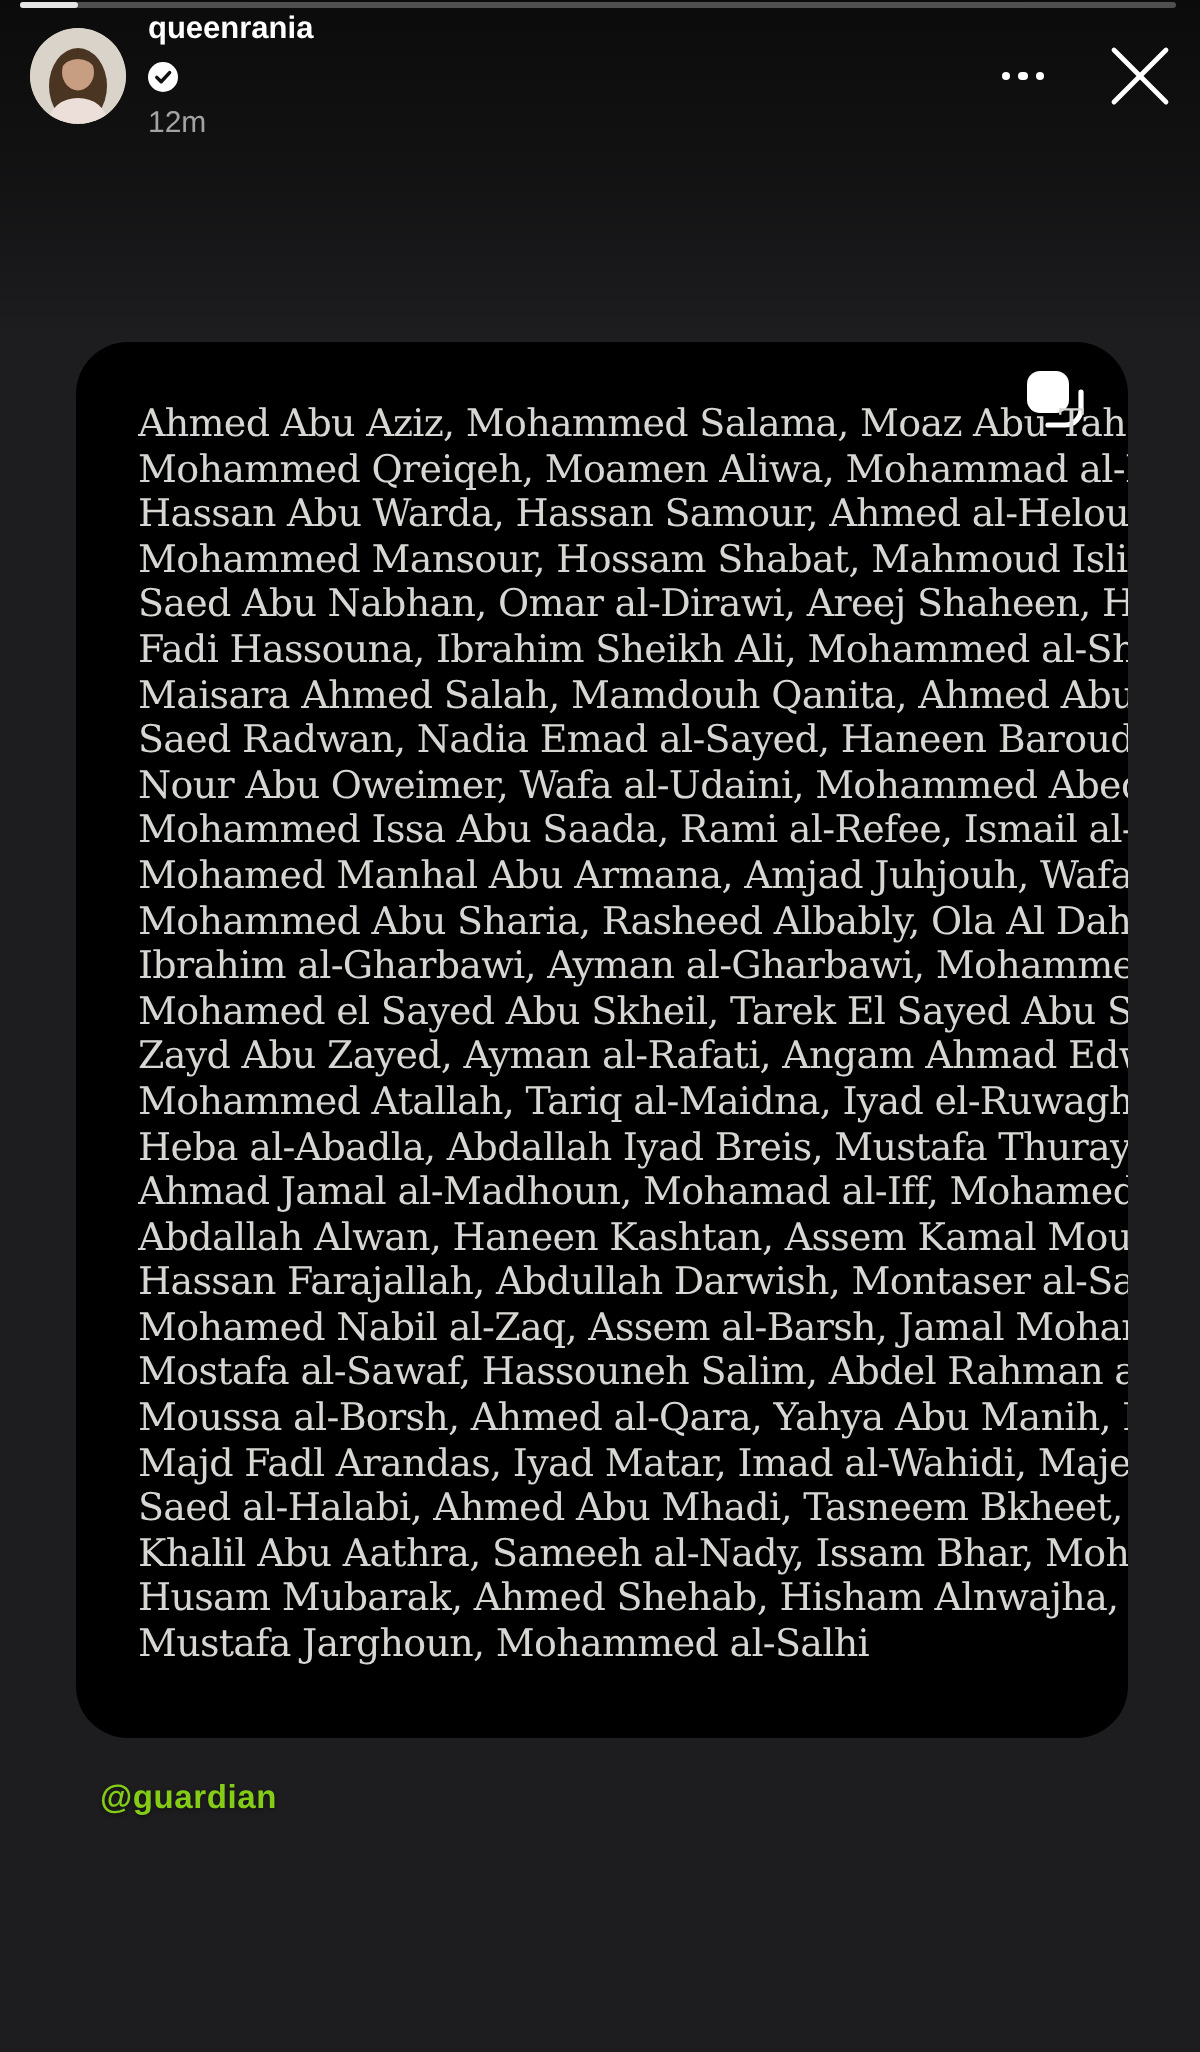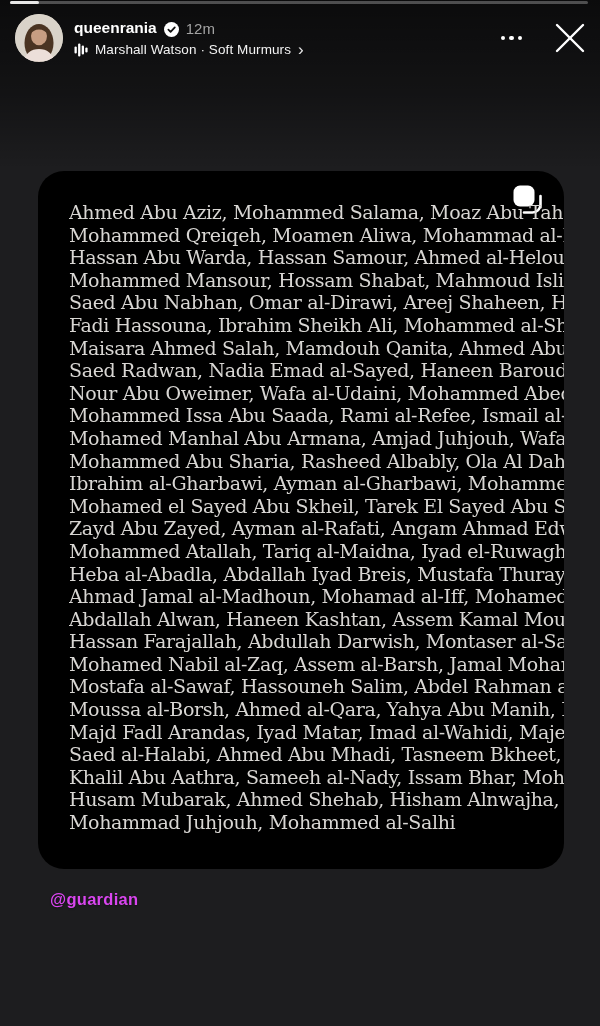--- a/index.html
+++ b/index.html
@@ -25,21 +25,21 @@
   }
   .header {
     position:absolute; top:14px; left:15px; right:12px; height:48px;
     display:flex; align-items:center; z-index:4;
   }
   .avatar {
     width:48px; height:48px; border-radius:50%; overflow:hidden; flex:none;
     background:#d9d3c9;
   }
   .header-text { margin-left:11px; flex:1; min-width:0; }
-  .row1 { display:flex; align-items:flex-end; gap:7px; }
+  .row1 { display:flex; align-items:flex-start; gap:7px;flex-direction:column; }
   .username { font-size:15.5px; font-weight:700; color:#fff; }
   .verified {
     width:15px; height:15px; border-radius:50%; background:#fff;
     display:flex; align-items:center; justify-content:center; flex:none;
   }
   .timestamp { font-size:15px; font-weight:400; color:#a3a3a3; }
   .row2 { display:flex; align-items:center; gap:7px; margin-top:5px; color:#f2f2f2; }
   .music-text { font-size:13.5px; letter-spacing:0.1px; white-space:nowrap; }
   .chevron { font-size:17px; line-height:13px; color:#e8e8e8; font-weight:400; }
   .actions { display:flex; align-items:center; flex:none; }
@@ -52,21 +52,21 @@
   }
   .repost-icon { position:absolute; top:13px; right:21px; }
   .names { position:absolute; top:30px; left:31px; right:0; }
   .name-line {
     font-family:"DejaVu Serif", "Liberation Serif", serif;
     font-size:19px; line-height:22.6px; letter-spacing:-0.35px;
     color:#d8d6d3; white-space:nowrap; overflow:hidden;
   }
   .mention {
     position:absolute; left:50px; top:890px; z-index:3;
-    font-size:16.5px; font-weight:600; letter-spacing:0.3px; color:#d946ef;
+    font-size:16.5px; font-weight:600; letter-spacing:0.3px; color:#84cc16;
     text-shadow:0 1px 2px rgba(0,0,0,0.4); cursor:pointer;
   }
 </style>
 </head>
 <body>
 
 <div class="top-scrim"></div>
 
 <div class="progress-track">
   <div class="progress-fill" style="width: 5%;"></div>
@@ -91,30 +91,20 @@
   </div>
   <div class="header-text">
     <div class="row1">
       <span class="username">queenrania</span>
       <span class="verified">
         <svg width="11" height="11" viewBox="0 0 12 12">
           <path d="M2.6,6.2 L5,8.6 L9.6,3.6" fill="none" stroke="#111" stroke-width="1.9" stroke-linecap="round" stroke-linejoin="round"></path>
         </svg>
       </span>
       <span class="timestamp">12m</span>
-    </div>
-    <div class="row2">
-      <svg width="14" height="14" viewBox="0 0 14 14">
-        <rect x="0.5" y="3.5" width="2.3" height="7" rx="1.1" fill="#fff"></rect>
-        <rect x="4.1" y="0.5" width="2.3" height="13" rx="1.1" fill="#fff"></rect>
-        <rect x="7.7" y="2.5" width="2.3" height="9" rx="1.1" fill="#fff"></rect>
-        <rect x="11.3" y="4.5" width="2.3" height="5" rx="1.1" fill="#fff"></rect>
-      </svg>
-      <span class="music-text">Marshall Watson · Soft Murmurs</span>
-      <span class="chevron">›</span>
     </div>
   </div>
   <div class="actions">
     <div class="more-btn">
       <i></i>
         <i></i>
         <i></i>
     </div>
     <div class="close-btn">
       <svg width="36" height="36" viewBox="0 0 36 36">
@@ -151,17 +141,17 @@
     <div class="name-line">Ahmad Jamal al-Madhoun, Mohamad al-Iff, Mohamed Az</div>
     <div class="name-line">Abdallah Alwan, Haneen Kashtan, Assem Kamal Moussa,</div>
     <div class="name-line">Hassan Farajallah, Abdullah Darwish, Montaser al-Sawaf,</div>
     <div class="name-line">Mohamed Nabil al-Zaq, Assem al-Barsh, Jamal Mohamed</div>
     <div class="name-line">Mostafa al-Sawaf, Hassouneh Salim, Abdel Rahman al-Tar</div>
     <div class="name-line">Moussa al-Borsh, Ahmed al-Qara, Yahya Abu Manih, Moha</div>
     <div class="name-line">Majd Fadl Arandas, Iyad Matar, Imad al-Wahidi, Majed Kas</div>
     <div class="name-line">Saed al-Halabi, Ahmed Abu Mhadi, Tasneem Bkheet, Ibra</div>
     <div class="name-line">Khalil Abu Aathra, Sameeh al-Nady, Issam Bhar, Mohamm</div>
     <div class="name-line">Husam Mubarak, Ahmed Shehab, Hisham Alnwajha, Moh</div>
-    <div class="name-line">Mohammad Juhjouh, Mohammed al-Salhi</div>
+    <div class="name-line">Mustafa Jarghoun, Mohammed al-Salhi</div>
   </div>
 </div>
 
 <div class="mention">@guardian</div>
 
 </body></html>

